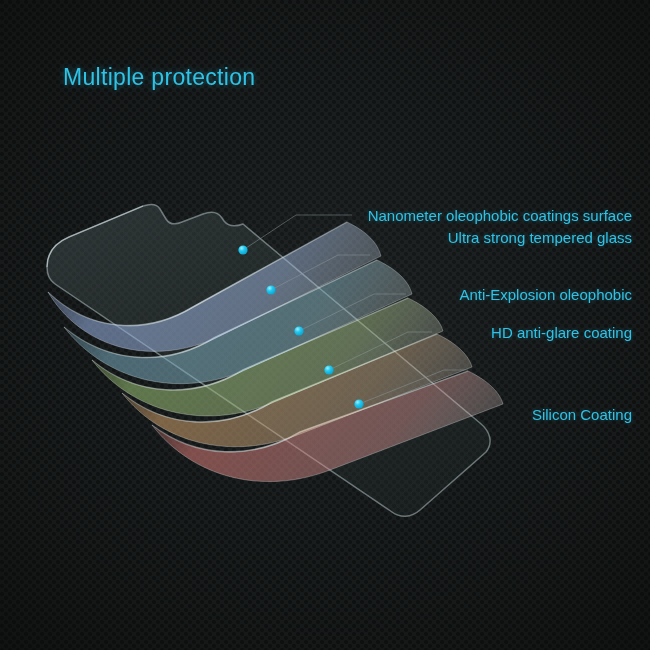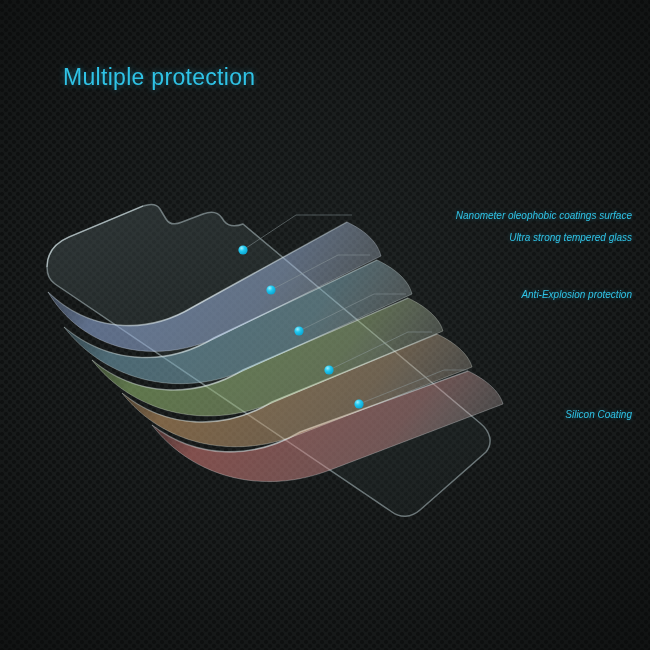--- a/index.html
+++ b/index.html
@@ -36,27 +36,26 @@
     letter-spacing:0.3px;
     color:#2fc3e6;
     text-shadow:0 0 6px rgba(41,190,229,0.45);
     white-space:nowrap;
   }
 
   #art{position:absolute;left:0;top:0;width:650px;height:650px;}
 
   .label{
     position:absolute;
-    font-size:10px;
+    font-size:15px;
     color:#2fc3e6;
     white-space:nowrap;
     text-shadow:0 0 4px rgba(41,190,229,0.35);
     text-align:left;
     transform:translateY(-50%);
-    font-style:italic;
   }
 </style>
 </head>
 <body>
 
 <div id="stage">
 
   <div id="texture"></div>
   <div id="vignette"></div>
 
@@ -196,16 +195,17 @@
       <circle cx="243" cy="250" r="4.6" fill="url(#dotG)"></circle>
       <circle cx="271" cy="290" r="4.6" fill="url(#dotG)"></circle>
       <circle cx="299" cy="331" r="4.6" fill="url(#dotG)"></circle>
       <circle cx="329" cy="370" r="4.6" fill="url(#dotG)"></circle>
       <circle cx="359" cy="404" r="4.6" fill="url(#dotG)"></circle>
     </g>
   </svg>
 
   <div class="label" style="right:18px; top:215px;">Nanometer oleophobic coatings surface</div>
   <div class="label" style="right:18px; top:237px;">Ultra strong tempered glass</div>
-  <div class="label" style="right:18px; top:294px;">Anti-Explosion protection</div>
+  <div class="label" style="right:18px; top:294px;">Anti-Explosion oleophobic</div>
+  <div class="label" style="right:18px; top:332px;">HD anti-glare coating</div>
   <div class="label" style="right:18px; top:370px;margin-top:44px;">Silicon Coating</div>
 
 </div>
 
 </body></html>

